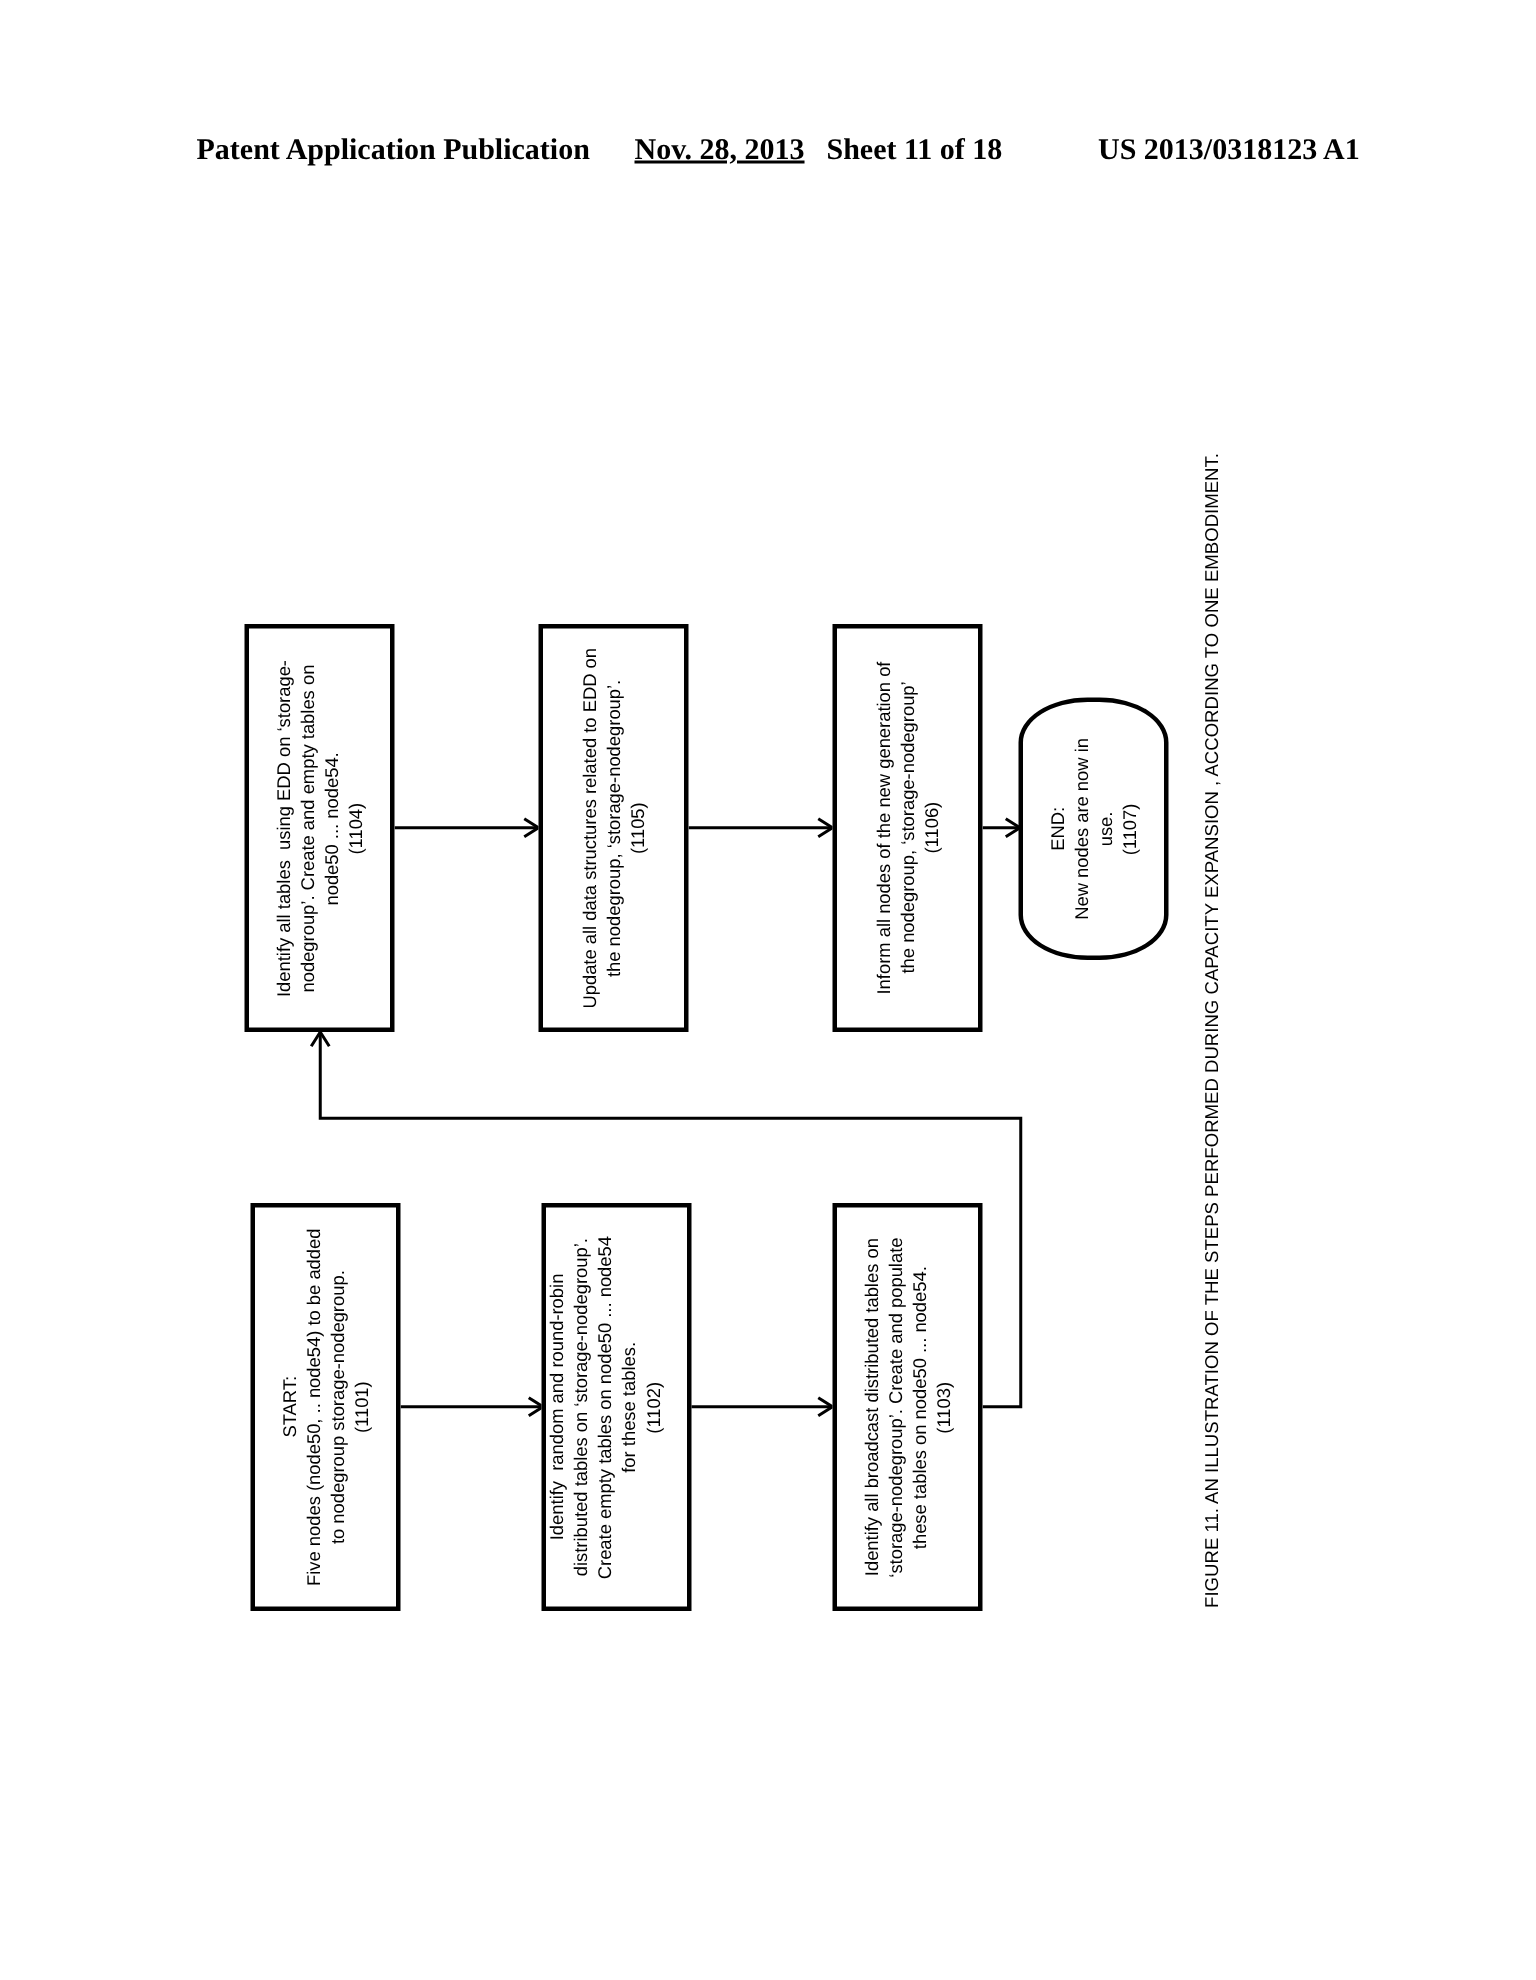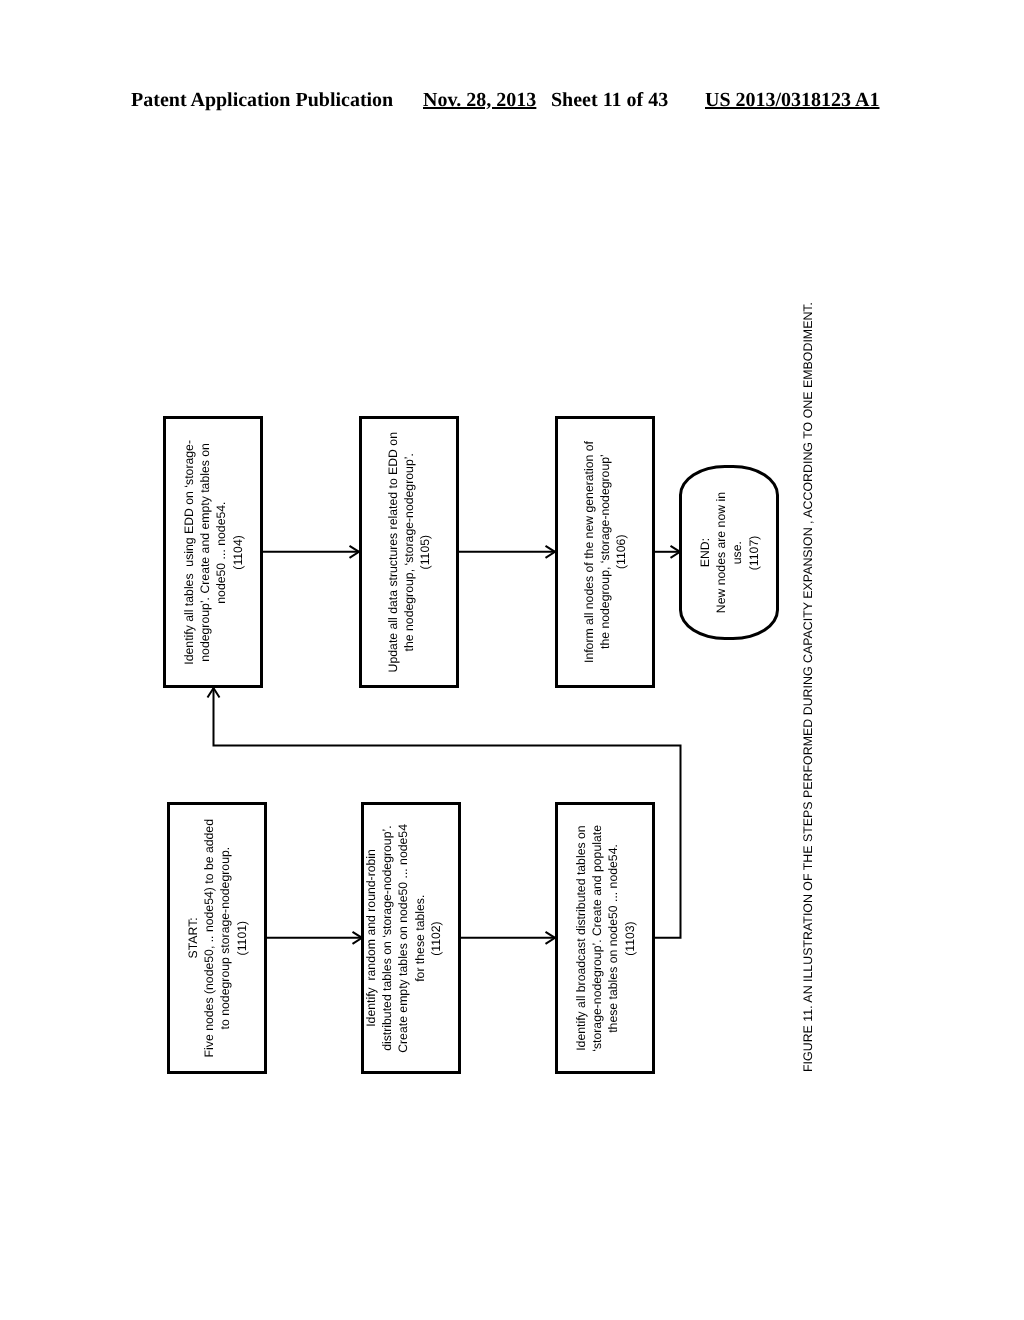--- a/index.html
+++ b/index.html
@@ -16,21 +16,21 @@
   .page { position:absolute; left:0; top:0; width:1024px; height:1320px;
           will-change:transform; }
 
   
   .hdr { position:absolute; top:90px;
          font-family:"Liberation Serif", serif; font-weight:bold;
          color:#000; white-space:nowrap; font-size:20px; line-height:1; }
   #hdr-pub   { left:131px; }
   #hdr-date  { left:423px;text-decoration:underline; }
   #hdr-sheet { left:551px; }
-  #hdr-docid { left:705px;text-decoration:underline; }
+  #hdr-docid { left:732px; }
 
   
   .fc      { position:absolute; left:0; top:0; width:1024px; height:1320px; }
   .fc-svg  { position:absolute; left:0; top:0; }
 
   .node    { position:absolute; box-sizing:border-box;
              border:3px solid #000; background:#fff; }
   .node-term { border-radius:46px / 30px; }
 
   .node-textwrap {
@@ -52,21 +52,21 @@
      writing-mode:vertical-rl; transform:rotate(180deg);
   }
 </style>
 </head>
 <body>
 
 <div class="page">
 
   <div class="hdr" id="hdr-pub">Patent Application Publication</div>
   <div class="hdr" id="hdr-date">Nov. 28, 2013</div>
-  <div class="hdr" id="hdr-sheet">Sheet 11 of 43</div>
+  <div class="hdr" id="hdr-sheet">Sheet 11 of 18</div>
   <div class="hdr" id="hdr-docid">US 2013/0318123 A1</div>
 
   <div class="fc">
 
     <svg class="fc-svg" width="1024" height="1320" viewBox="0 0 1024 1320">
       <g id="edge-layer" fill="none" stroke="#000" stroke-width="2" stroke-linecap="butt" stroke-linejoin="miter">
         <path d="M267,937.8 H362"></path>
         <path d="M352.5,931.8 L362,937.8 L352.5,943.8"></path>
         <path d="M460,937.8 H555"></path>
         <path d="M545.5,931.8 L555,937.8 L545.5,943.8"></path>

